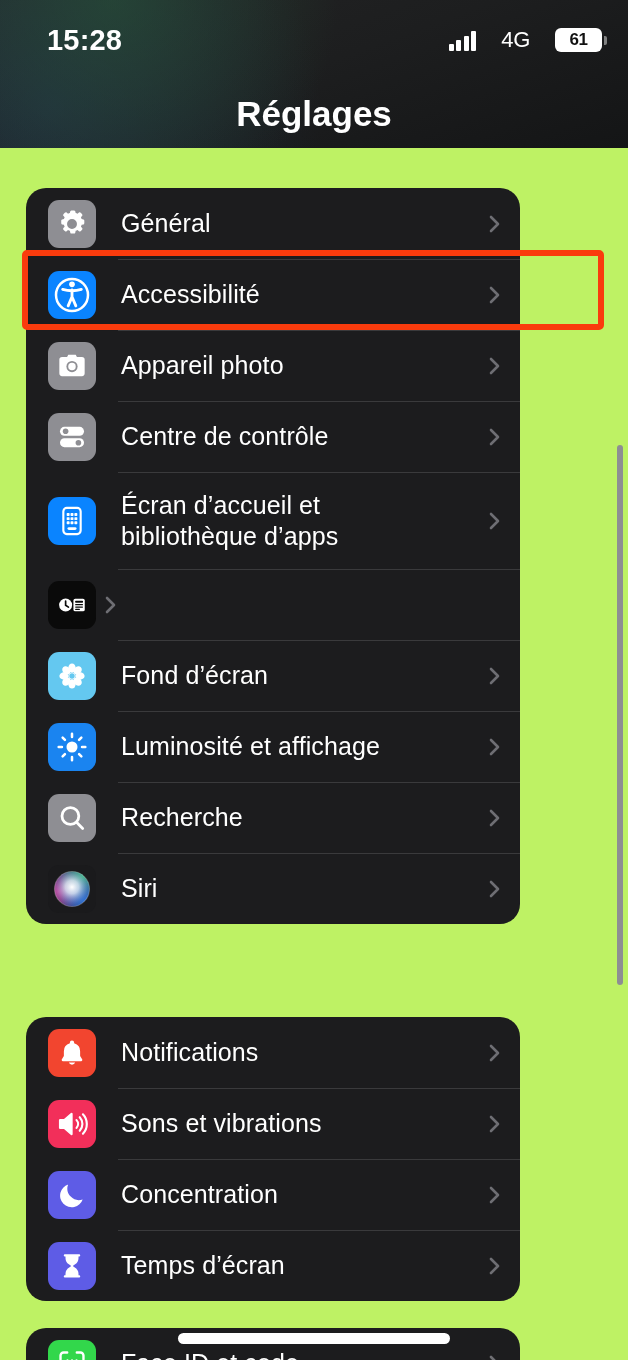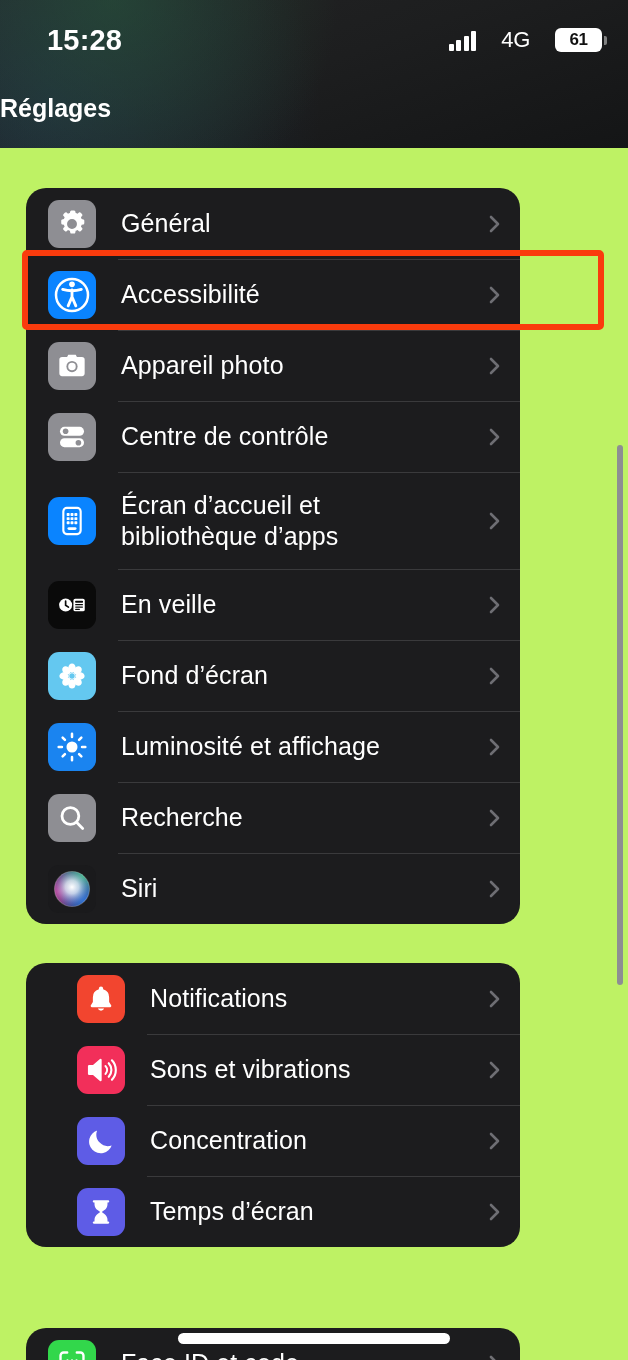--- a/index.html
+++ b/index.html
@@ -54,32 +54,32 @@
     width:3.5px; height:9px; border-radius:0 2px 2px 0;
     background:rgba(255,255,255,0.45);
   }
   #battery-pct {
     font-size:17px; font-weight:bold; color:#111;
     letter-spacing:-0.5px;
     text-align:right;
   }
   #nav-title {
     position:absolute; left:0; top:94px; width:628px;
-    text-align:left; font-size:25px; font-weight:bold; color:#fff;
+    text-align:center; font-size:35px; font-weight:bold; color:#fff;
   }
 
   
   #content { position:absolute; top:148px; left:0; width:628px; height:1212px; }
 
   .card {
     position:absolute; left:26px; width:494px;
     background:#1c1c1e; border-radius:20px; overflow:hidden;
   }
   #card-1 { top:40px; }
-  #card-2 { top:815px;padding-left:29px; }
+  #card-2 { top:869px; }
   #card-3 { top:1180px; }
 
   .row {
     position:relative; display:flex; align-items:center;
     height:71px; padding-left:22px; padding-right:18px;
   }
   .row.tall { height:97px; }
   .row + .row::before {
     content:""; position:absolute; left:92px; right:0; top:0;
     height:1px; background:#3a3a3c;
@@ -254,21 +254,20 @@
             <path d="M7.5 9.3v2.9l2 1.3" stroke="#0a0a0a" stroke-width="1.2" stroke-linecap="round" fill="none"></path>
             <rect x="13" y="7.6" width="8" height="8.8" rx="1.3" fill="#fff"></rect>
             <g fill="#0a0a0a">
               <rect x="14.2" y="9" width="5.6" height="1.4" rx=".5"></rect>
               <rect x="14.2" y="11.3" width="5.6" height="0.9" rx=".45"></rect>
               <rect x="14.2" y="13" width="5.6" height="0.9" rx=".45"></rect>
               <rect x="14.2" y="14.7" width="3.4" height="0.9" rx=".45"></rect>
             </g>
           </svg>
         </span>
-        <span class="row-label">En veille</span>
         <span class="chev">
           <svg width="14" height="24" viewBox="0 0 14 24" fill="none" stroke="#6e6e73" stroke-width="2.6" stroke-linecap="round" stroke-linejoin="round">
               <polyline points="3,5 10,12 3,19"></polyline>
             </svg>
         </span>
       </div>
 
       <div class="row">
         <span class="app-icon" style="background:#64c8f0">
           <svg width="34" height="34" viewBox="0 0 24 24" fill="#fff">

